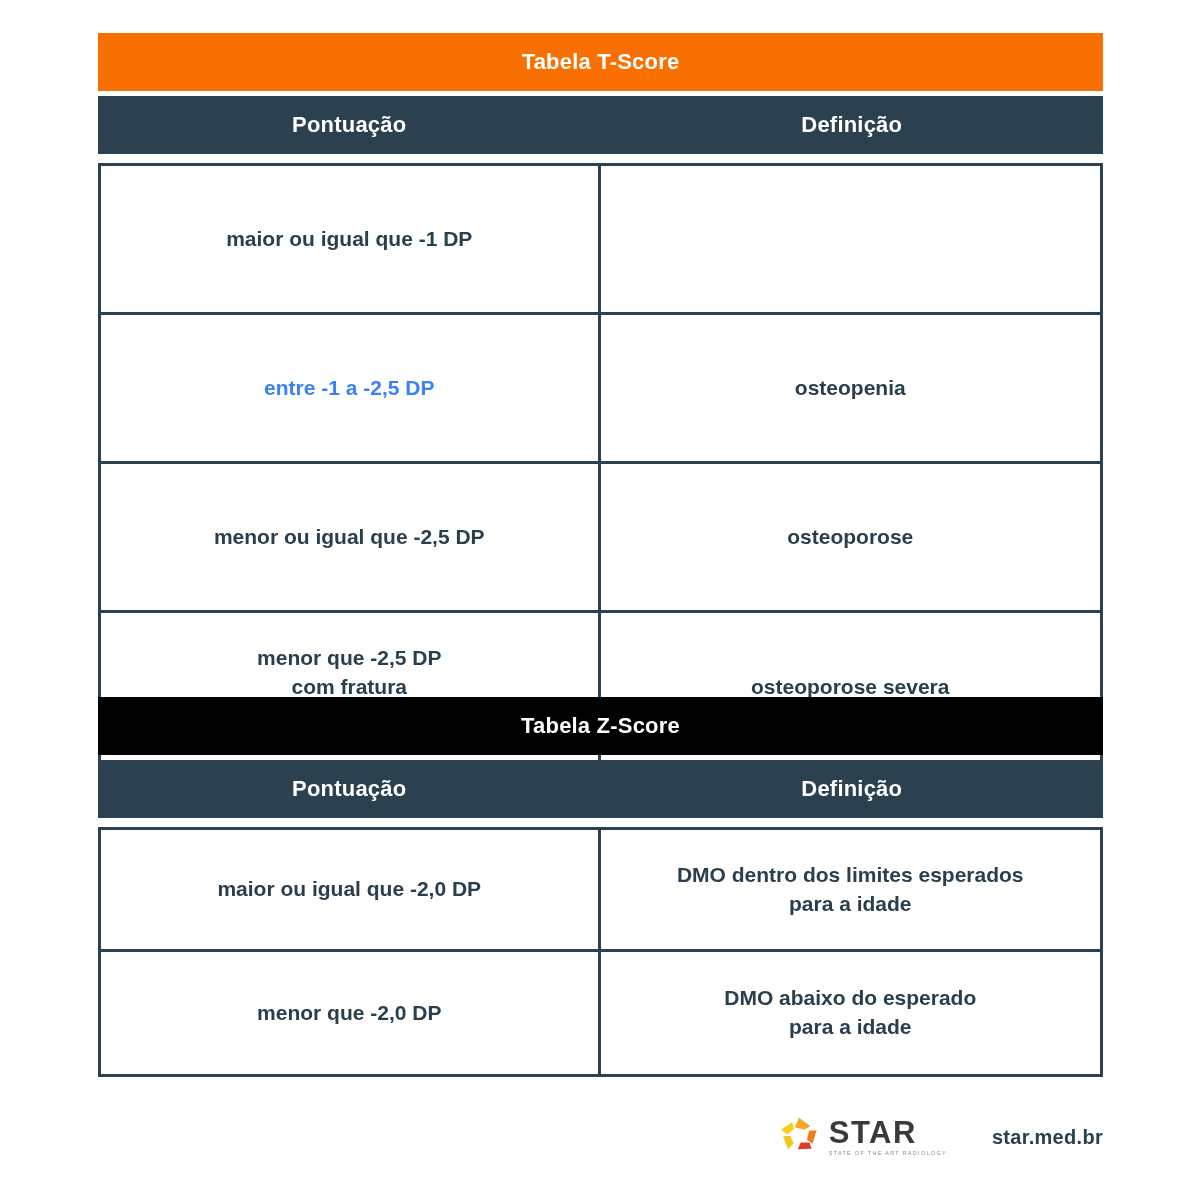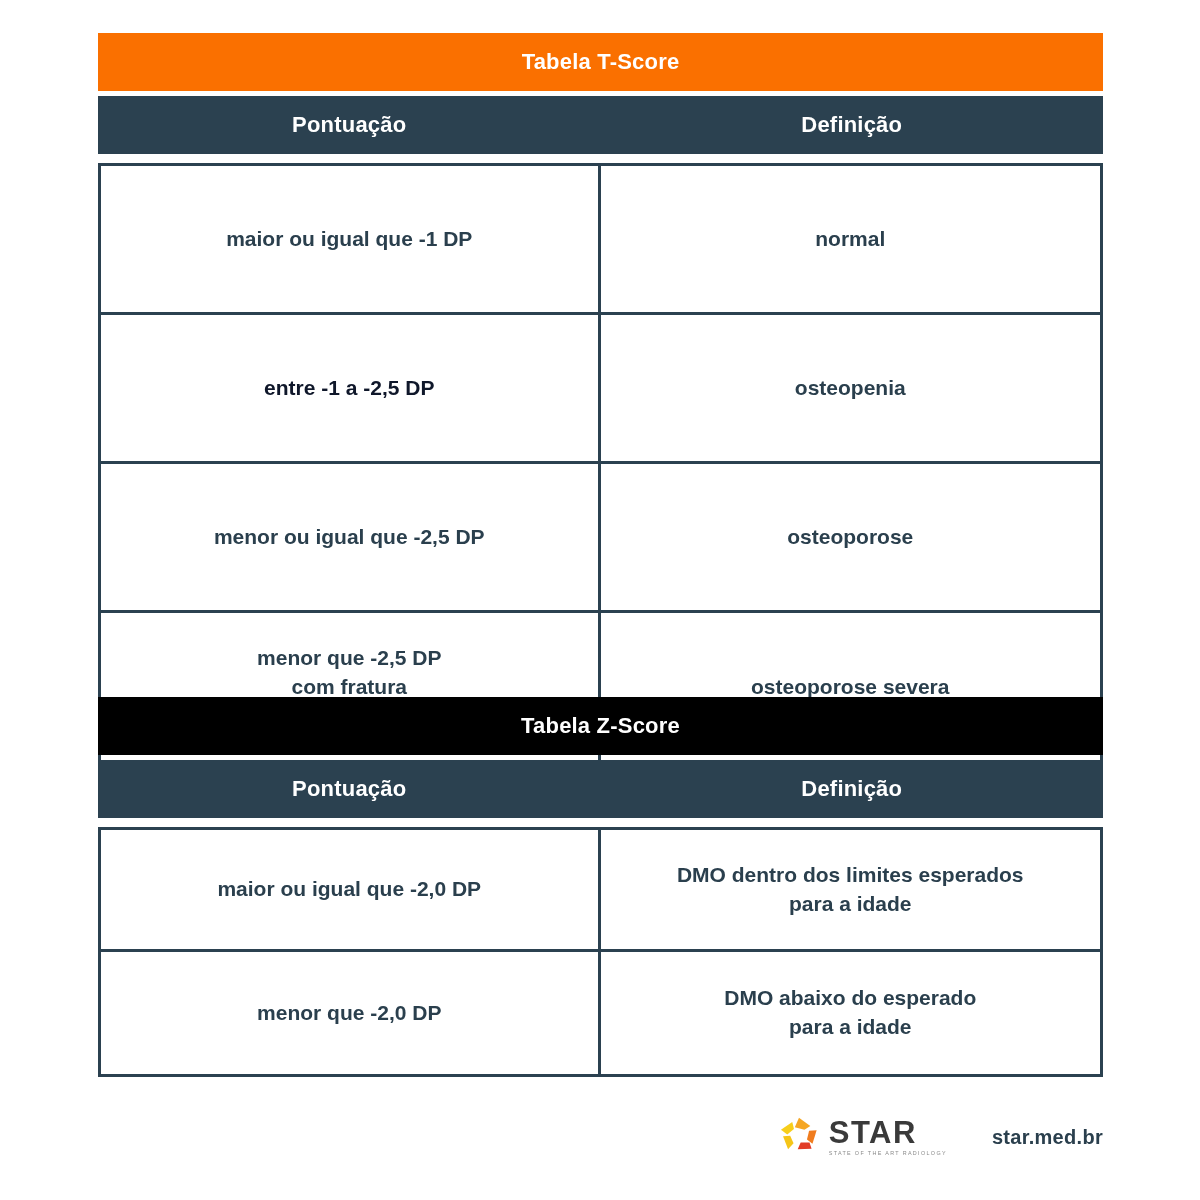--- a/index.html
+++ b/index.html
@@ -161,25 +161,24 @@
 
     <div class="table-head" style="background: rgb(43, 65, 80);">
       <div class="head-cell col-a">Pontuação</div>
       <div class="head-cell col-b">Definição</div>
     </div>
 
     <div class="table-body" style="border-color: rgb(43, 65, 80);">
 
       <div class="t-row h-tall" style="border-bottom-color: rgb(43, 65, 80);">
         <div class="t-cell col-a" style="color: rgb(42, 63, 77); border-right-color: rgb(43, 65, 80);">maior ou igual que -1 DP</div>
-        <div class="t-cell col-b" style="color: rgb(42, 63, 77);">normal</div>
-      </div>
-
-      <div class="t-row h-tall" style="border-bottom-color: rgb(43, 65, 80);">
-        <div class="t-cell col-a" style="color: #0f172a; border-right-color: rgb(43, 65, 80);">entre -1 a -2,5 DP</div>
+      </div>
+
+      <div class="t-row h-tall" style="border-bottom-color: rgb(43, 65, 80);">
+        <div class="t-cell col-a" style="color: #3b82f6; border-right-color: rgb(43, 65, 80);">entre -1 a -2,5 DP</div>
         <div class="t-cell col-b" style="color: rgb(42, 63, 77);">osteopenia</div>
       </div>
 
       <div class="t-row h-tall" style="border-bottom-color: rgb(43, 65, 80);">
         <div class="t-cell col-a" style="color: rgb(42, 63, 77); border-right-color: rgb(43, 65, 80);">menor ou igual que -2,5 DP</div>
         <div class="t-cell col-b" style="color: rgb(42, 63, 77);">osteoporose</div>
       </div>
 
       <div class="t-row h-tall" style="border-bottom-color: rgb(43, 65, 80);">
         <div class="t-cell col-a" style="color: rgb(42, 63, 77); border-right-color: rgb(43, 65, 80);">menor que -2,5 DP<br>com fratura<br>por fragilidade</div>

